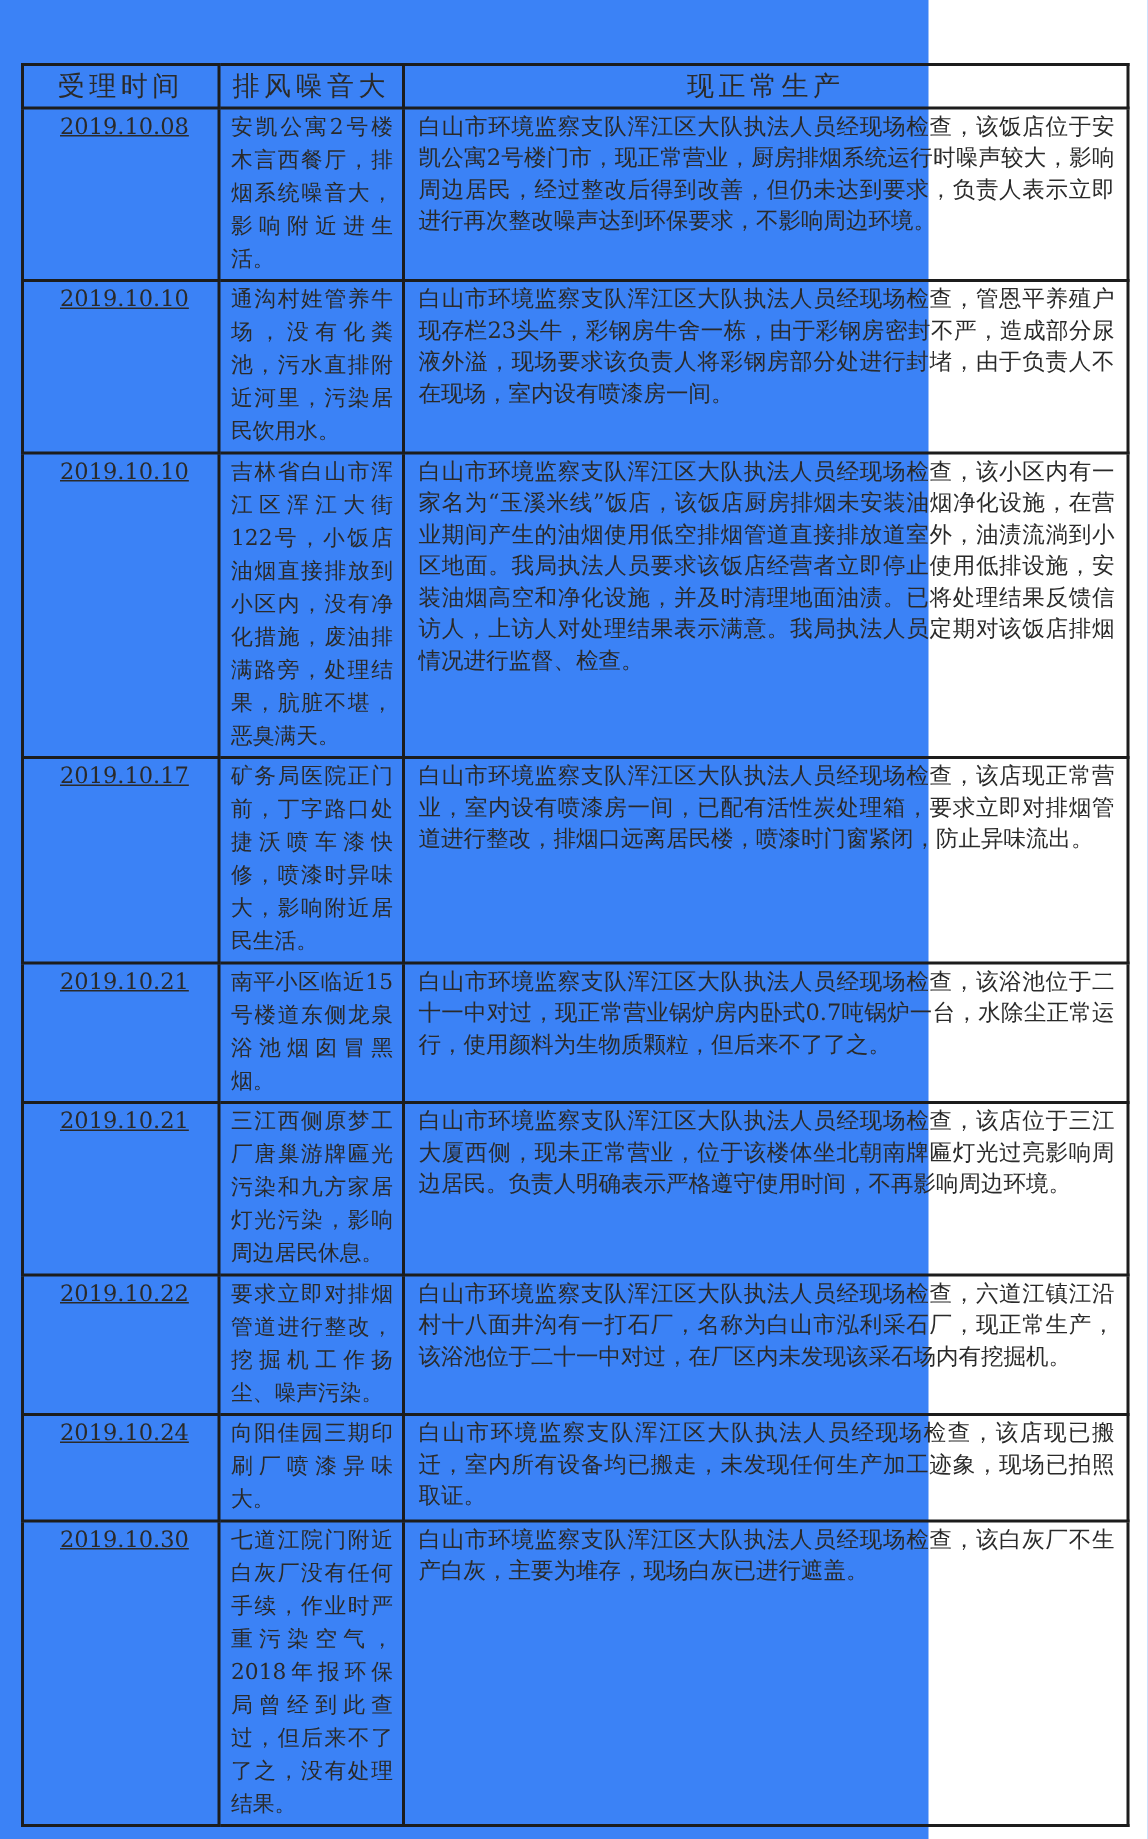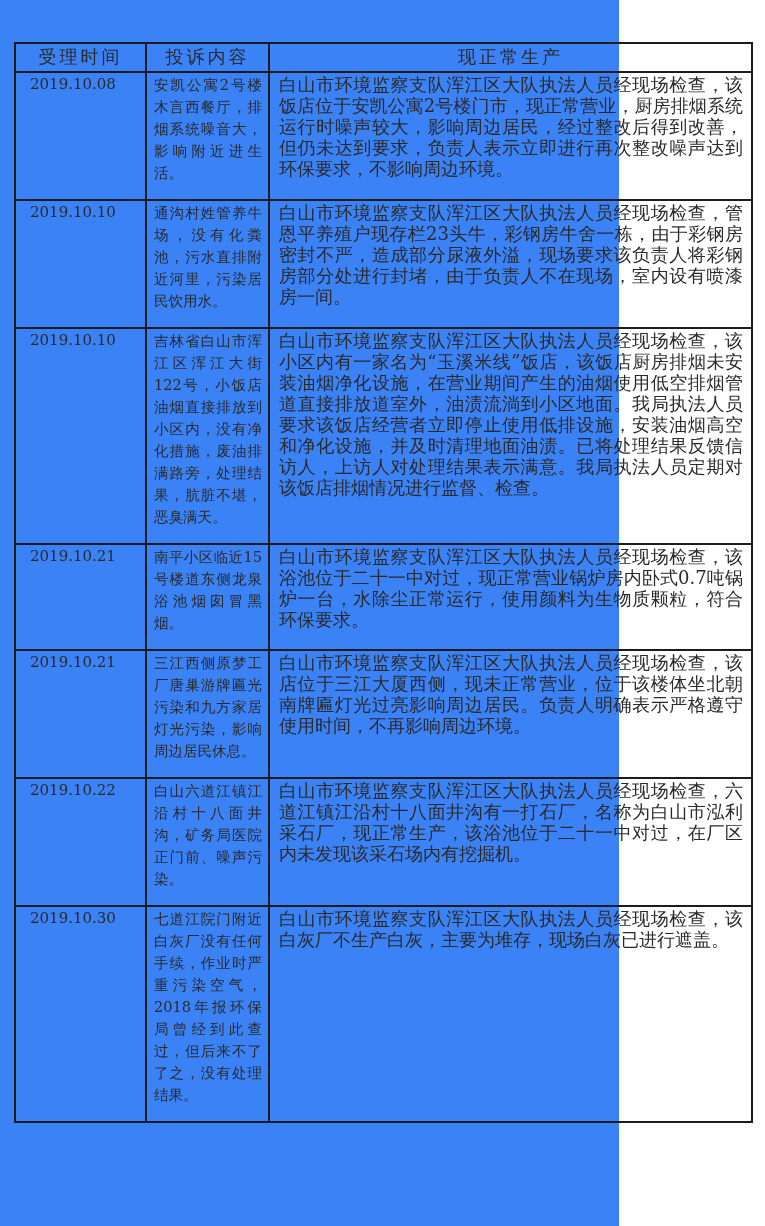--- a/index.html
+++ b/index.html
@@ -34,53 +34,54 @@
   th.hdr {
     font-size: 18px;
     font-weight: normal;
     letter-spacing: 3px;
     text-align: center;
     padding: 1px 0 2px 0;
     color: #2a2a2a;
   }
   td.cell-date {
     font-size: 15px;
-    padding: 2px 4px 2px 14px;
+    padding: 2px 4px 2px 24px;
     white-space: nowrap;
     color: #2a2a2a;
+    text-decoration: underline;
   }
   td.cell-complaint {
     font-size: 14.5px;
     line-height: 22px;
-    padding: 1px 6px 15px 7px;
+    padding: 1px 6px 2px 7px;
     text-align: justify;
     color: #2a2a2a;
   }
   td.cell-result {
-    font-size: 18px;
+    font-size: 15px;
     line-height: 21px;
     padding: 1px 8px 2px 9px;
     text-align: justify;
     color: #2a2a2a;
   }
 </style>
 </head>
 <body>
 
 <div class="page">
   <table class="complaints">
     <colgroup>
       <col style="width:131px">
       <col style="width:123px">
       <col style="width:483px">
     </colgroup>
     <thead>
       <tr>
         <th class="hdr">受理时间</th>
-        <th class="hdr">投诉内容</th>
+        <th class="hdr">排风噪音大</th>
         <th class="hdr">现正常生产</th>
       </tr>
     </thead>
     <tbody id="table-body">
   <tr>
     <td class="cell-date">2019.10.08</td>
     <td class="cell-complaint">安凯公寓2号楼木言西餐厅，排烟系统噪音大，影响附近进生活。</td>
     <td class="cell-result">白山市环境监察支队浑江区大队执法人员经现场检查，该饭店位于安凯公寓2号楼门市，现正常营业，厨房排烟系统运行时噪声较大，影响周边居民，经过整改后得到改善，但仍未达到要求，负责人表示立即进行再次整改噪声达到环保要求，不影响周边环境。</td>
   </tr>
 
@@ -90,39 +91,49 @@
     <td class="cell-result">白山市环境监察支队浑江区大队执法人员经现场检查，管恩平养殖户现存栏23头牛，彩钢房牛舍一栋，由于彩钢房密封不严，造成部分尿液外溢，现场要求该负责人将彩钢房部分处进行封堵，由于负责人不在现场，室内设有喷漆房一间。</td>
   </tr>
 
   <tr>
     <td class="cell-date">2019.10.10</td>
     <td class="cell-complaint">吉林省白山市浑江区浑江大街122号，小饭店油烟直接排放到小区内，没有净化措施，废油排满路旁，处理结果，肮脏不堪，恶臭满天。</td>
     <td class="cell-result">白山市环境监察支队浑江区大队执法人员经现场检查，该小区内有一家名为“玉溪米线”饭店，该饭店厨房排烟未安装油烟净化设施，在营业期间产生的油烟使用低空排烟管道直接排放道室外，油渍流淌到小区地面。我局执法人员要求该饭店经营者立即停止使用低排设施，安装油烟高空和净化设施，并及时清理地面油渍。已将处理结果反馈信访人，上访人对处理结果表示满意。我局执法人员定期对该饭店排烟情况进行监督、检查。</td>
   </tr>
 
 
+  <tr>
+    <td class="cell-date">2019.10.17</td>
+    <td class="cell-complaint">矿务局医院正门前，丁字路口处捷沃喷车漆快修，喷漆时异味大，影响附近居民生活。</td>
+    <td class="cell-result">白山市环境监察支队浑江区大队执法人员经现场检查，该店现正常营业，室内设有喷漆房一间，已配有活性炭处理箱，要求立即对排烟管道进行整改，排烟口远离居民楼，喷漆时门窗紧闭，防止异味流出。</td>
+  </tr>
 
   <tr>
     <td class="cell-date">2019.10.21</td>
     <td class="cell-complaint">南平小区临近15号楼道东侧龙泉浴池烟囱冒黑烟。</td>
-    <td class="cell-result">白山市环境监察支队浑江区大队执法人员经现场检查，该浴池位于二十一中对过，现正常营业锅炉房内卧式0.7吨锅炉一台，水除尘正常运行，使用颜料为生物质颗粒，符合环保要求。</td>
+    <td class="cell-result">白山市环境监察支队浑江区大队执法人员经现场检查，该浴池位于二十一中对过，现正常营业锅炉房内卧式0.7吨锅炉一台，水除尘正常运行，使用颜料为生物质颗粒，但后来不了了之。</td>
   </tr>
 
   <tr>
     <td class="cell-date">2019.10.21</td>
     <td class="cell-complaint">三江西侧原梦工厂唐巢游牌匾光污染和九方家居灯光污染，影响周边居民休息。</td>
     <td class="cell-result">白山市环境监察支队浑江区大队执法人员经现场检查，该店位于三江大厦西侧，现未正常营业，位于该楼体坐北朝南牌匾灯光过亮影响周边居民。负责人明确表示严格遵守使用时间，不再影响周边环境。</td>
   </tr>
 
   <tr>
     <td class="cell-date">2019.10.22</td>
-    <td class="cell-complaint">白山六道江镇江沿村十八面井沟，矿务局医院正门前、噪声污染。</td>
+    <td class="cell-complaint">要求立即对排烟管道进行整改，挖掘机工作扬尘、噪声污染。</td>
     <td class="cell-result">白山市环境监察支队浑江区大队执法人员经现场检查，六道江镇江沿村十八面井沟有一打石厂，名称为白山市泓利采石厂，现正常生产，该浴池位于二十一中对过，在厂区内未发现该采石场内有挖掘机。</td>
   </tr>
 
+  <tr>
+    <td class="cell-date">2019.10.24</td>
+    <td class="cell-complaint">向阳佳园三期印刷厂喷漆异味大。</td>
+    <td class="cell-result">白山市环境监察支队浑江区大队执法人员经现场检查，该店现已搬迁，室内所有设备均已搬走，未发现任何生产加工迹象，现场已拍照取证。</td>
+  </tr>
 
   <tr>
     <td class="cell-date">2019.10.30</td>
     <td class="cell-complaint">七道江院门附近白灰厂没有任何手续，作业时严重污染空气，2018年报环保局曾经到此查过，但后来不了了之，没有处理结果。</td>
     <td class="cell-result">白山市环境监察支队浑江区大队执法人员经现场检查，该白灰厂不生产白灰，主要为堆存，现场白灰已进行遮盖。</td>
   </tr>
 
 </tbody>
   </table>
 </div>

